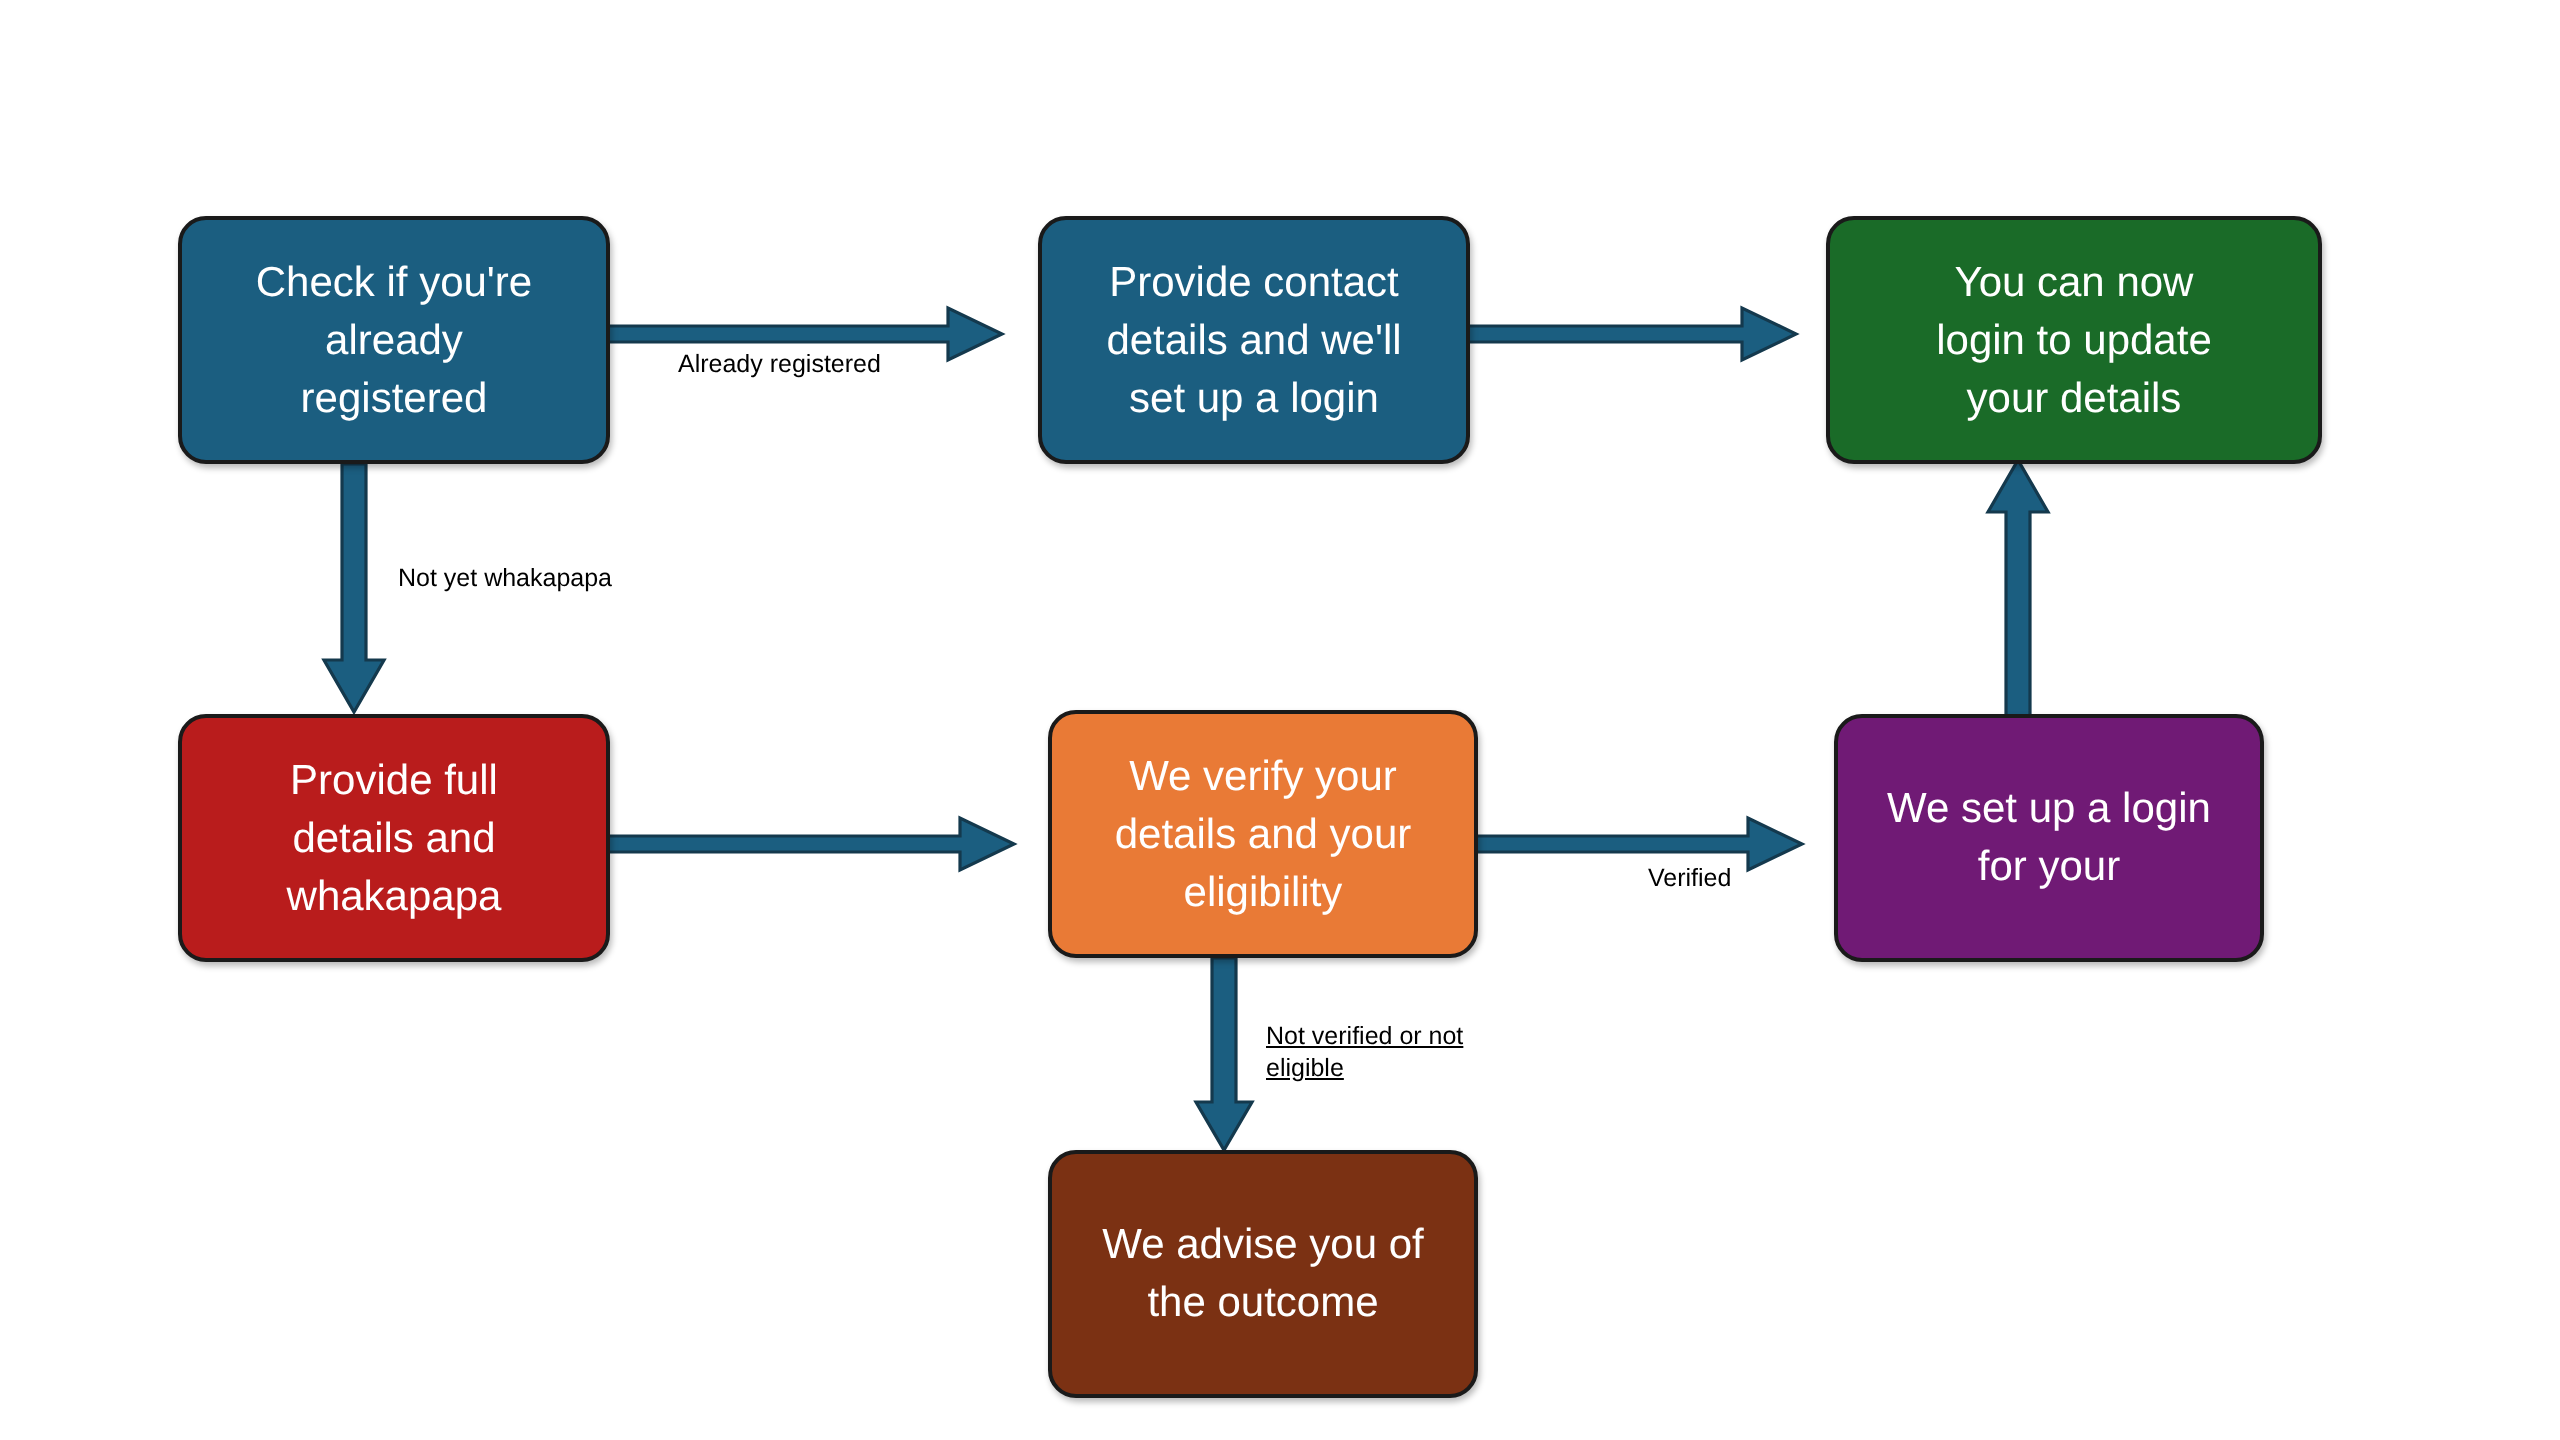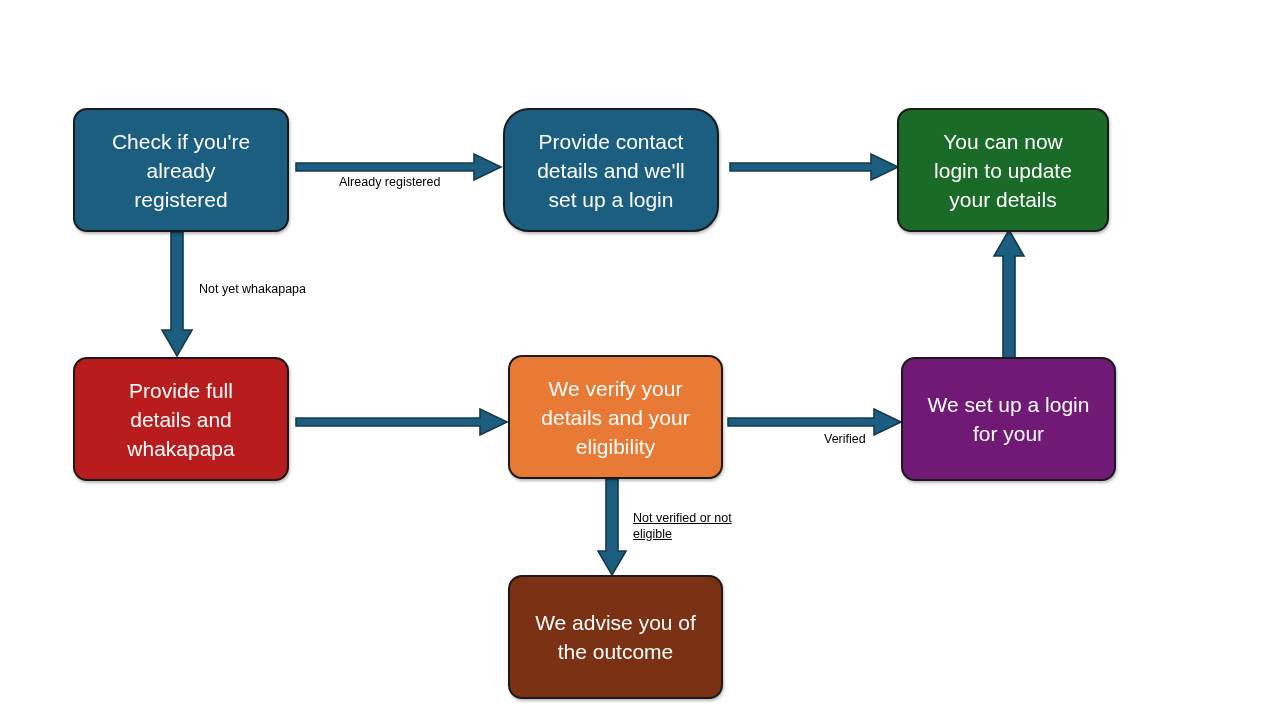--- a/index.html
+++ b/index.html
@@ -27,20 +27,21 @@
     align-items: center;
     justify-content: center;
     text-align: center;
     color: #ffffff;
     font-size: 21px;
     line-height: 29px;
     font-family: "Liberation Sans", sans-serif;
     padding: 4px 14px;
     white-space: pre-line;
     box-shadow: 1px 2px 3px rgba(0,0,0,0.28);
+    margin-left: 16px;
   }
   .edge-label {
     position: absolute;
     font-size: 12.5px;
     line-height: 15.5px;
     color: #000000;
     font-family: "Liberation Sans", sans-serif;
     white-space: pre-line;
   }
   .arrow-svg {
@@ -101,25 +102,25 @@
 
   <div class="edge-label" style="left:783px; top:432px;margin-left:41px;">Verified</div>
 
   <div class="edge-label" style="left:633px; top:511px;text-decoration:underline;">Not verified or not
 eligible</div>
 
   <div class="node" style="left:73px; top:108px; width:216px; height:124px; background:#1B5E80;">Check if you're
 already
 registered</div>
 
-  <div class="node" style="left:503px; top:108px; width:216px; height:124px; background:#1B5E80;border-radius:26px;">Provide contact
+  <div class="node" style="left:503px; top:108px; width:216px; height:124px; background:#1B5E80;">Provide contact
 details and we'll
 set up a login</div>
 
-  <div class="node" style="left:897px; top:108px; width:212px; height:124px; background:#1A6B28;">You can now
+  <div class="node" style="left:897px; top:108px; width:248px; height:124px; background:#1A6B28;">You can now
 login to update
 your details</div>
 
   <div class="node" style="left:73px; top:357px; width:216px; height:124px; background:#b91c1c;">Provide full
 details and
 whakapapa</div>
 
   <div class="node" style="left:508px; top:355px; width:215px; height:124px; background:#E97A36;">We verify your
 details and your
 eligibility</div>

